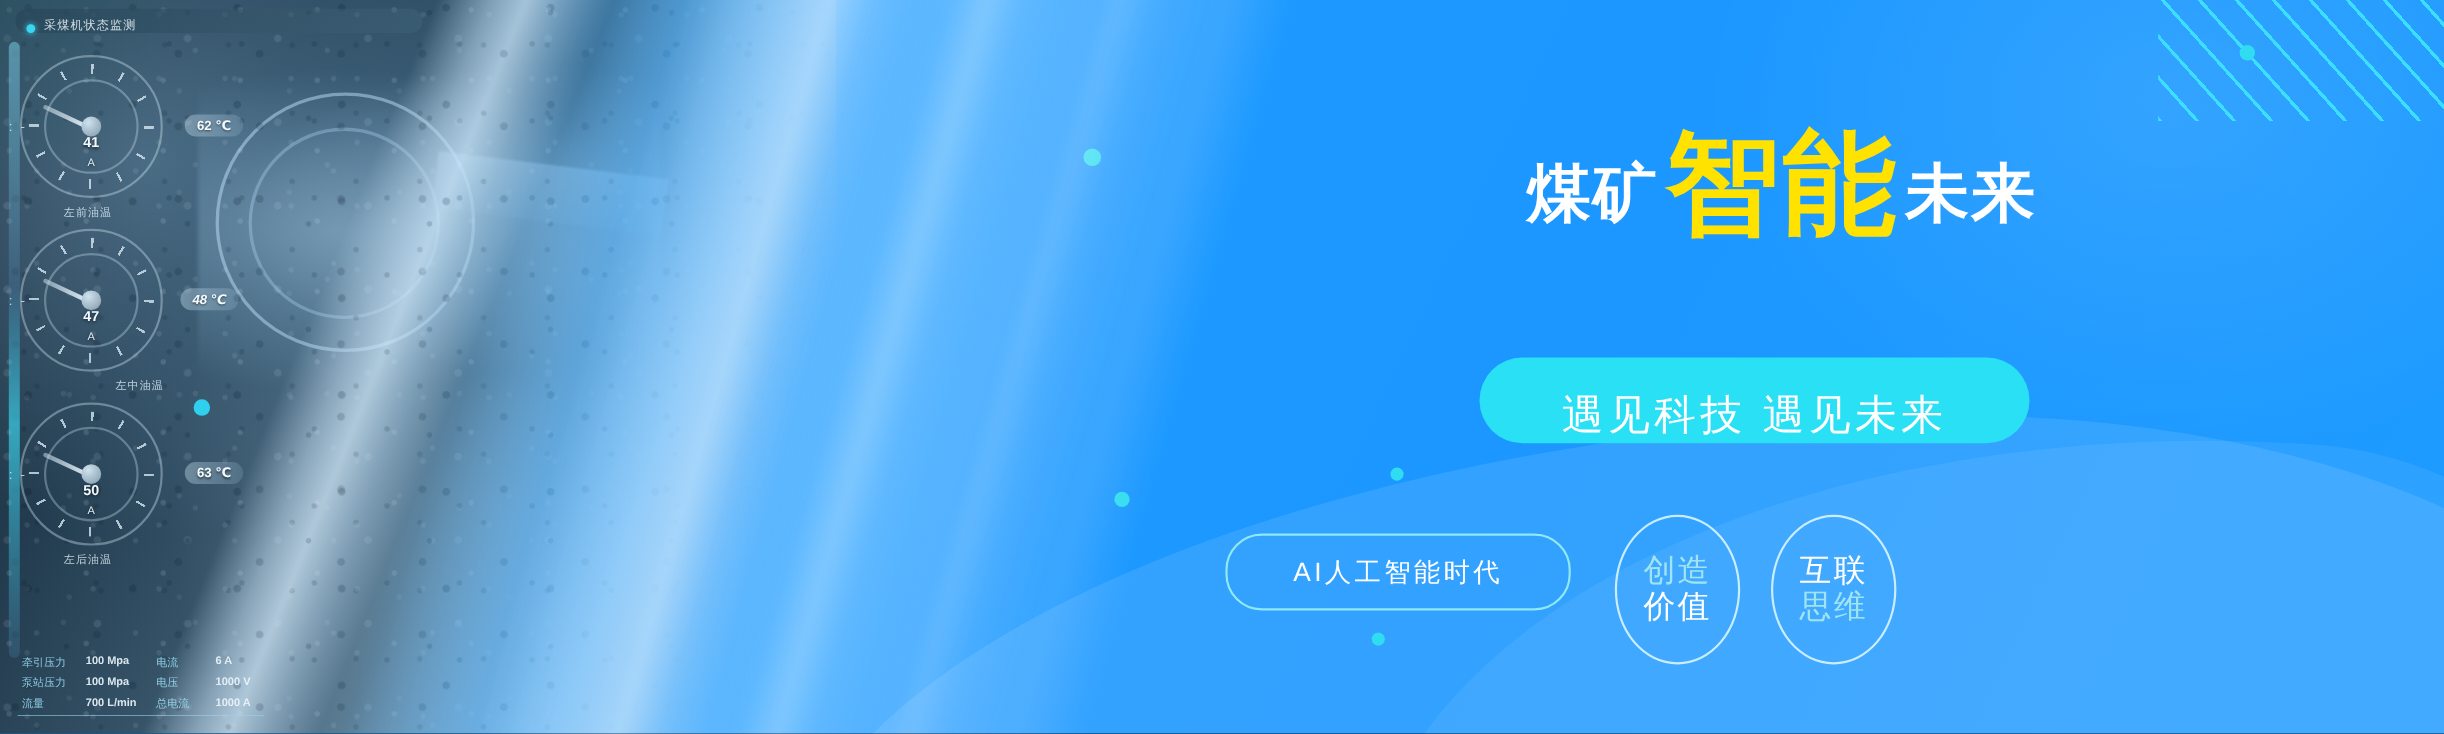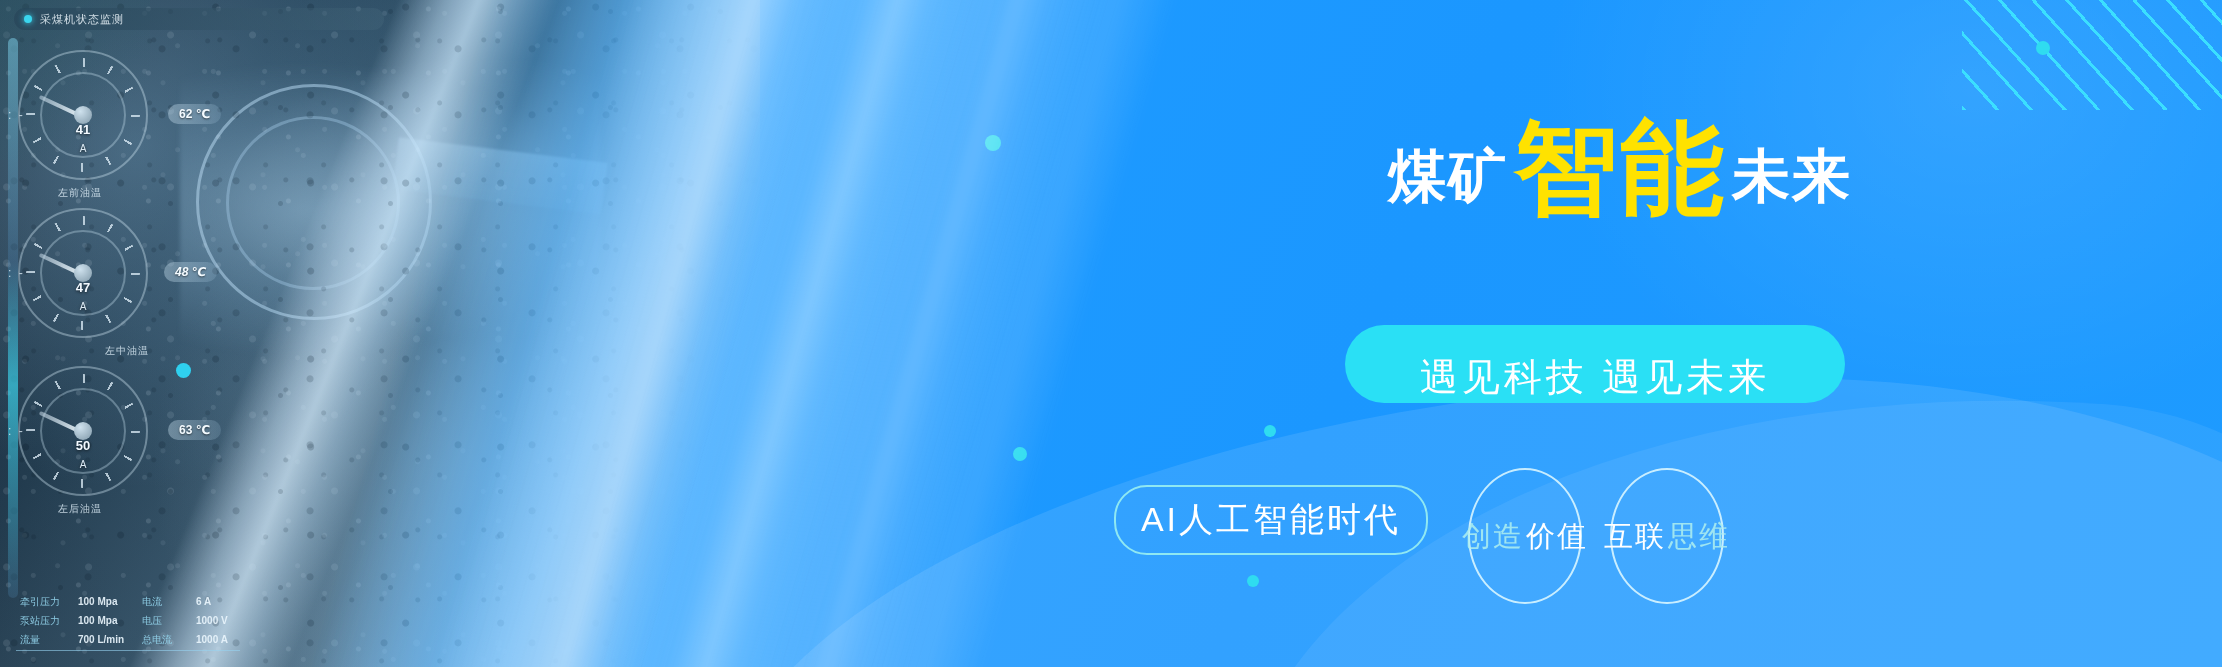--- a/index.html
+++ b/index.html
@@ -170,21 +170,21 @@
     pointer-events: none;
   }
 
   
   .hmi-topbar {
     position: absolute;
     left: 14px; top: 8px;
     width: 370px; height: 22px;
     border-radius: 11px;
     background: linear-gradient(90deg, rgba(40,70,90,0.75), rgba(70,105,125,0.35));
-    display: flex; align-items: center; gap: 8px;
+    display: flex; align-items: flex-end; gap: 8px;
     padding: 0 10px;
     box-sizing: border-box;
   }
   .hmi-led { width: 8px; height: 8px; border-radius: 50%; background: #3ad6ef; box-shadow: 0 0 6px #3ad6ef; flex: none; }
   .hmi-topbar-text {
     font-size: 11px; color: rgba(235,245,250,0.85); letter-spacing: 1px; white-space: nowrap;
     filter: blur(0.4px);
   }
   .hmi-corner {
     position: absolute; left: 0; top: 0;
@@ -370,30 +370,30 @@
   .tag-pill {
     position: absolute;
     left: 24px; top: 17px;
     width: 310px; height: 66px;
     border: 2px solid rgba(160,245,240,0.85);
     border-radius: 33px;
     display: flex; align-items: center; justify-content: center;
   }
   .tag-pill span {
     color: #ffffff;
-    font-size: 34px;
+    font-size: 24px;
     letter-spacing: 3px;
     white-space: nowrap;
   }
   .circ {
     position: absolute;
     width: 110px; height: 132px;
     border: 2px solid rgba(235,255,255,0.80);
     border-radius: 50%;
-    display: flex; flex-direction: row;
+    display: flex; flex-direction: column;
     align-items: center; justify-content: center;
     gap: 2px;
   }
   .circ .l1, .circ .l2 {
     font-size: 29px;
     letter-spacing: 2px;
     line-height: 1.06;
     white-space: nowrap;
   }
   .circ.c1 { left: 378px; top: 0px; }

